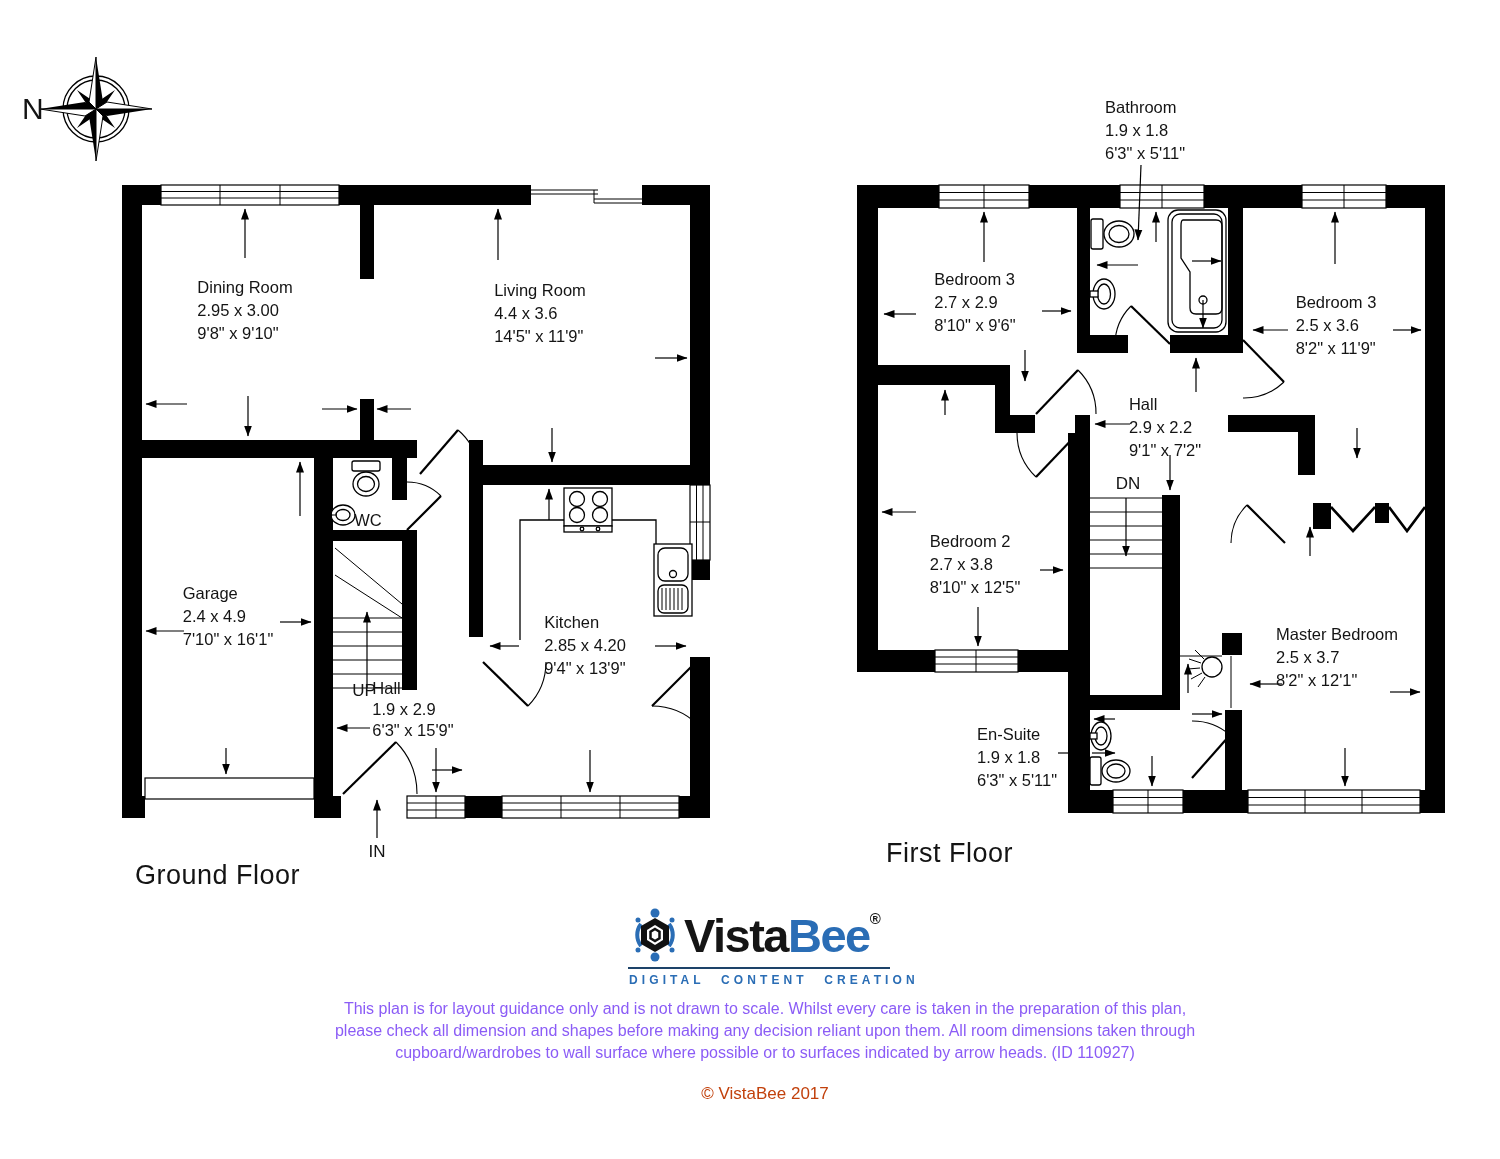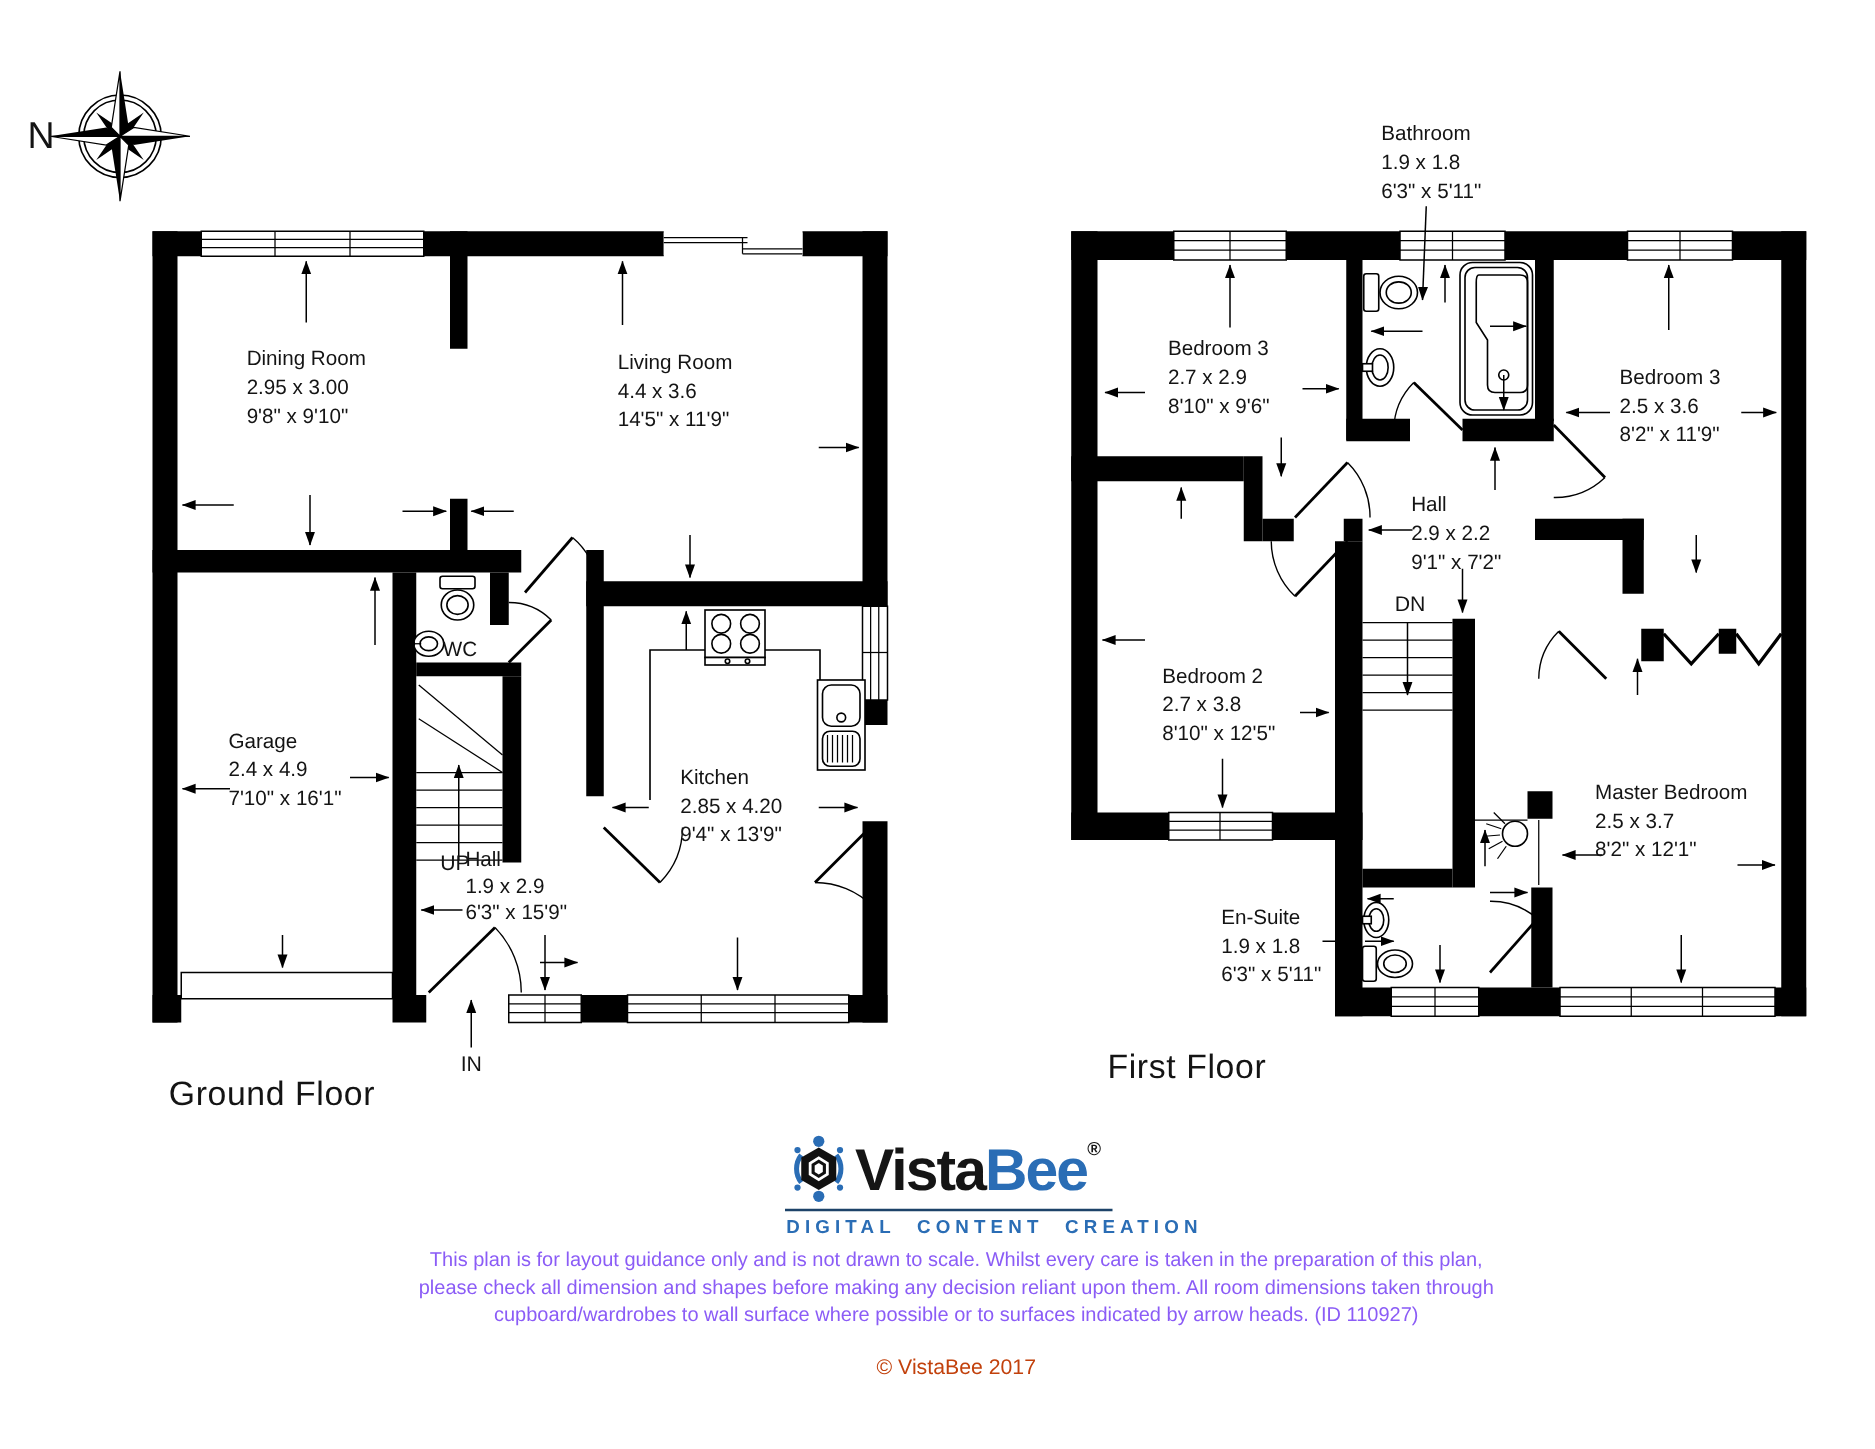--- a/index.html
+++ b/index.html
@@ -19,21 +19,21 @@
       line-height:23px;white-space:nowrap;color:#141414;}
   .mark{position:absolute;transform:translateX(-50%);font-size:17px;white-space:nowrap;}
   .floor-title{position:absolute;font-size:27px;letter-spacing:.5px;white-space:nowrap;}
   .compass-n{position:absolute;font-size:30px;}
   .logo{position:absolute;left:628px;top:906px;width:280px;height:80px;}
   .brand{position:absolute;left:56px;top:2px;font-size:47px;font-weight:bold;letter-spacing:-1.5px;}
   .brand .b1{color:#151515;}
   .brand .b2{color:#2a6db5;}
   .brand .reg{font-size:15px;vertical-align:28px;letter-spacing:0;color:#151515;}
   .logo-rule{position:absolute;left:0;top:61px;width:262px;height:2px;background:#1d4369;}
-  .tagline{position:absolute;left:1px;top:67px;font-size:15px;font-weight:bold;
+  .tagline{position:absolute;left:1px;top:67px;font-size:12px;font-weight:bold;
            letter-spacing:4.1px;word-spacing:9px;color:#2a6db5;white-space:nowrap;}
   .disclaimer{position:absolute;left:300px;top:998px;width:930px;text-align:center;
               font-size:16px;line-height:22px;color:#8b5cf6;}
   .copyright{position:absolute;left:300px;top:1084px;width:930px;text-align:center;
              font-size:17px;color:#c2410c;}
 </style>
 </head>
 <body>
 
 <div class="page">

